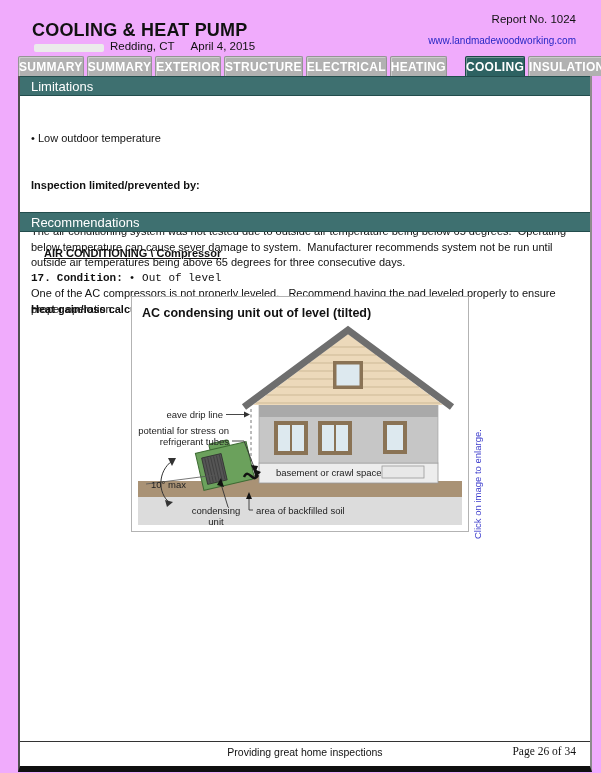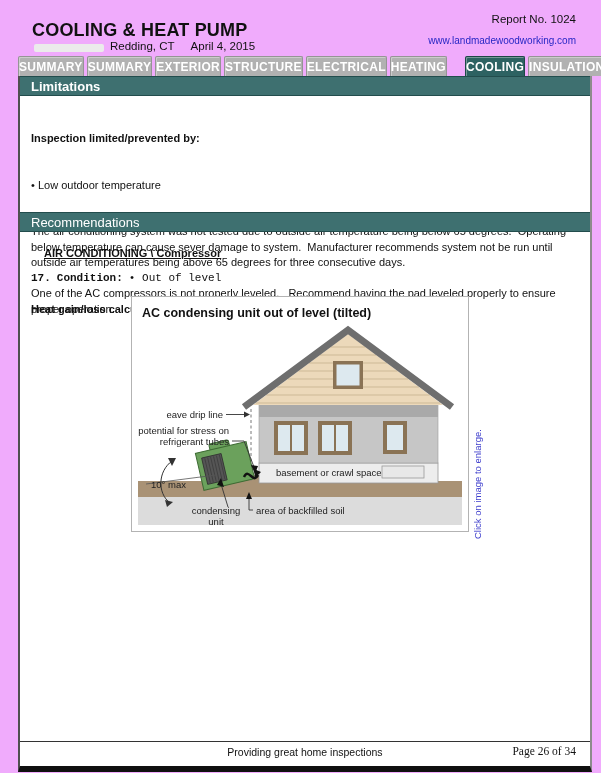--- a/index.html
+++ b/index.html
@@ -21,21 +21,21 @@
        display:flex;align-items:center;justify-content:center;border:1px solid #959595;border-bottom:none;
        border-radius:2px 2px 0 0;box-shadow:inset 1px 1px 0 rgba(255,255,255,.35);cursor:pointer;
        text-align:center;white-space:nowrap;}
   .tab.active{background:#2d6262;border-color:#1d4747;margin-left:15px;}
 
   
   .content{left:18px;top:76px;width:574px;height:696px;box-sizing:border-box;background:#fff;
            border-left:2px solid #4f4f4f;border-right:2px solid #8c8c8c;border-bottom:6px solid #101010;}
   .secbar{left:0;right:0;height:20px;background:#3e7070;border-top:1px solid #224d4d;border-bottom:1px solid #224d4d;
           color:#fff;font-size:13px;line-height:19px;padding-left:11px;box-sizing:border-box;}
-  .bar-limitations{top:0;font-weight:bold;}
+  .bar-limitations{top:0;}
   .bar-recommendations{top:136px;}
 
   .bodytext{font-size:11px;line-height:15.5px;white-space:pre-wrap;}
   .lim-block{left:11px;top:24px;width:549px;}
   .lim-block p{margin:0;}
   .heatline{margin-top:16px;}
   b{font-weight:bold;}
 
   .rec-block{left:11px;top:158px;width:549px;}
   .rec-cat{font-weight:bold;text-decoration:underline;font-size:11px;margin:13px;}
@@ -79,22 +79,22 @@
     <div class="tab">INSULATION</div>
     <div class="tab">COOLING</div>
     <div class="tab">INTERIOR</div>
   </div>
 
   <div class="abs content">
 
     <div class="abs secbar bar-limitations">Limitations</div>
 
     <div class="abs lim-block bodytext">
+      <p>• Low outdoor temperature</p>
       <p><b>Inspection limited/prevented by:</b></p>
-      <p>• Low outdoor temperature</p>
       <p>The air conditioning system was not tested due to outside air temperature being below 65 degrees.  Operating below temperature can cause sever damage to system.  Manufacturer recommends system not be run until outside air temperatures being above 65 degrees for three consecutive days.</p>
       <p class="heatline"><b>Heat gain/loss calculations:</b>  <span>• Not done as part of a building inspection</span></p>
     </div>
 
     <div class="abs secbar bar-recommendations">Recommendations</div>
 
     <div class="abs rec-block">
       <p class="rec-cat">AIR CONDITIONING \ Compressor</p>
       <p class="rec-cond">
         <span class="num">17.</span><span class="lab">Condition:</span><span>• Out of level</span>

